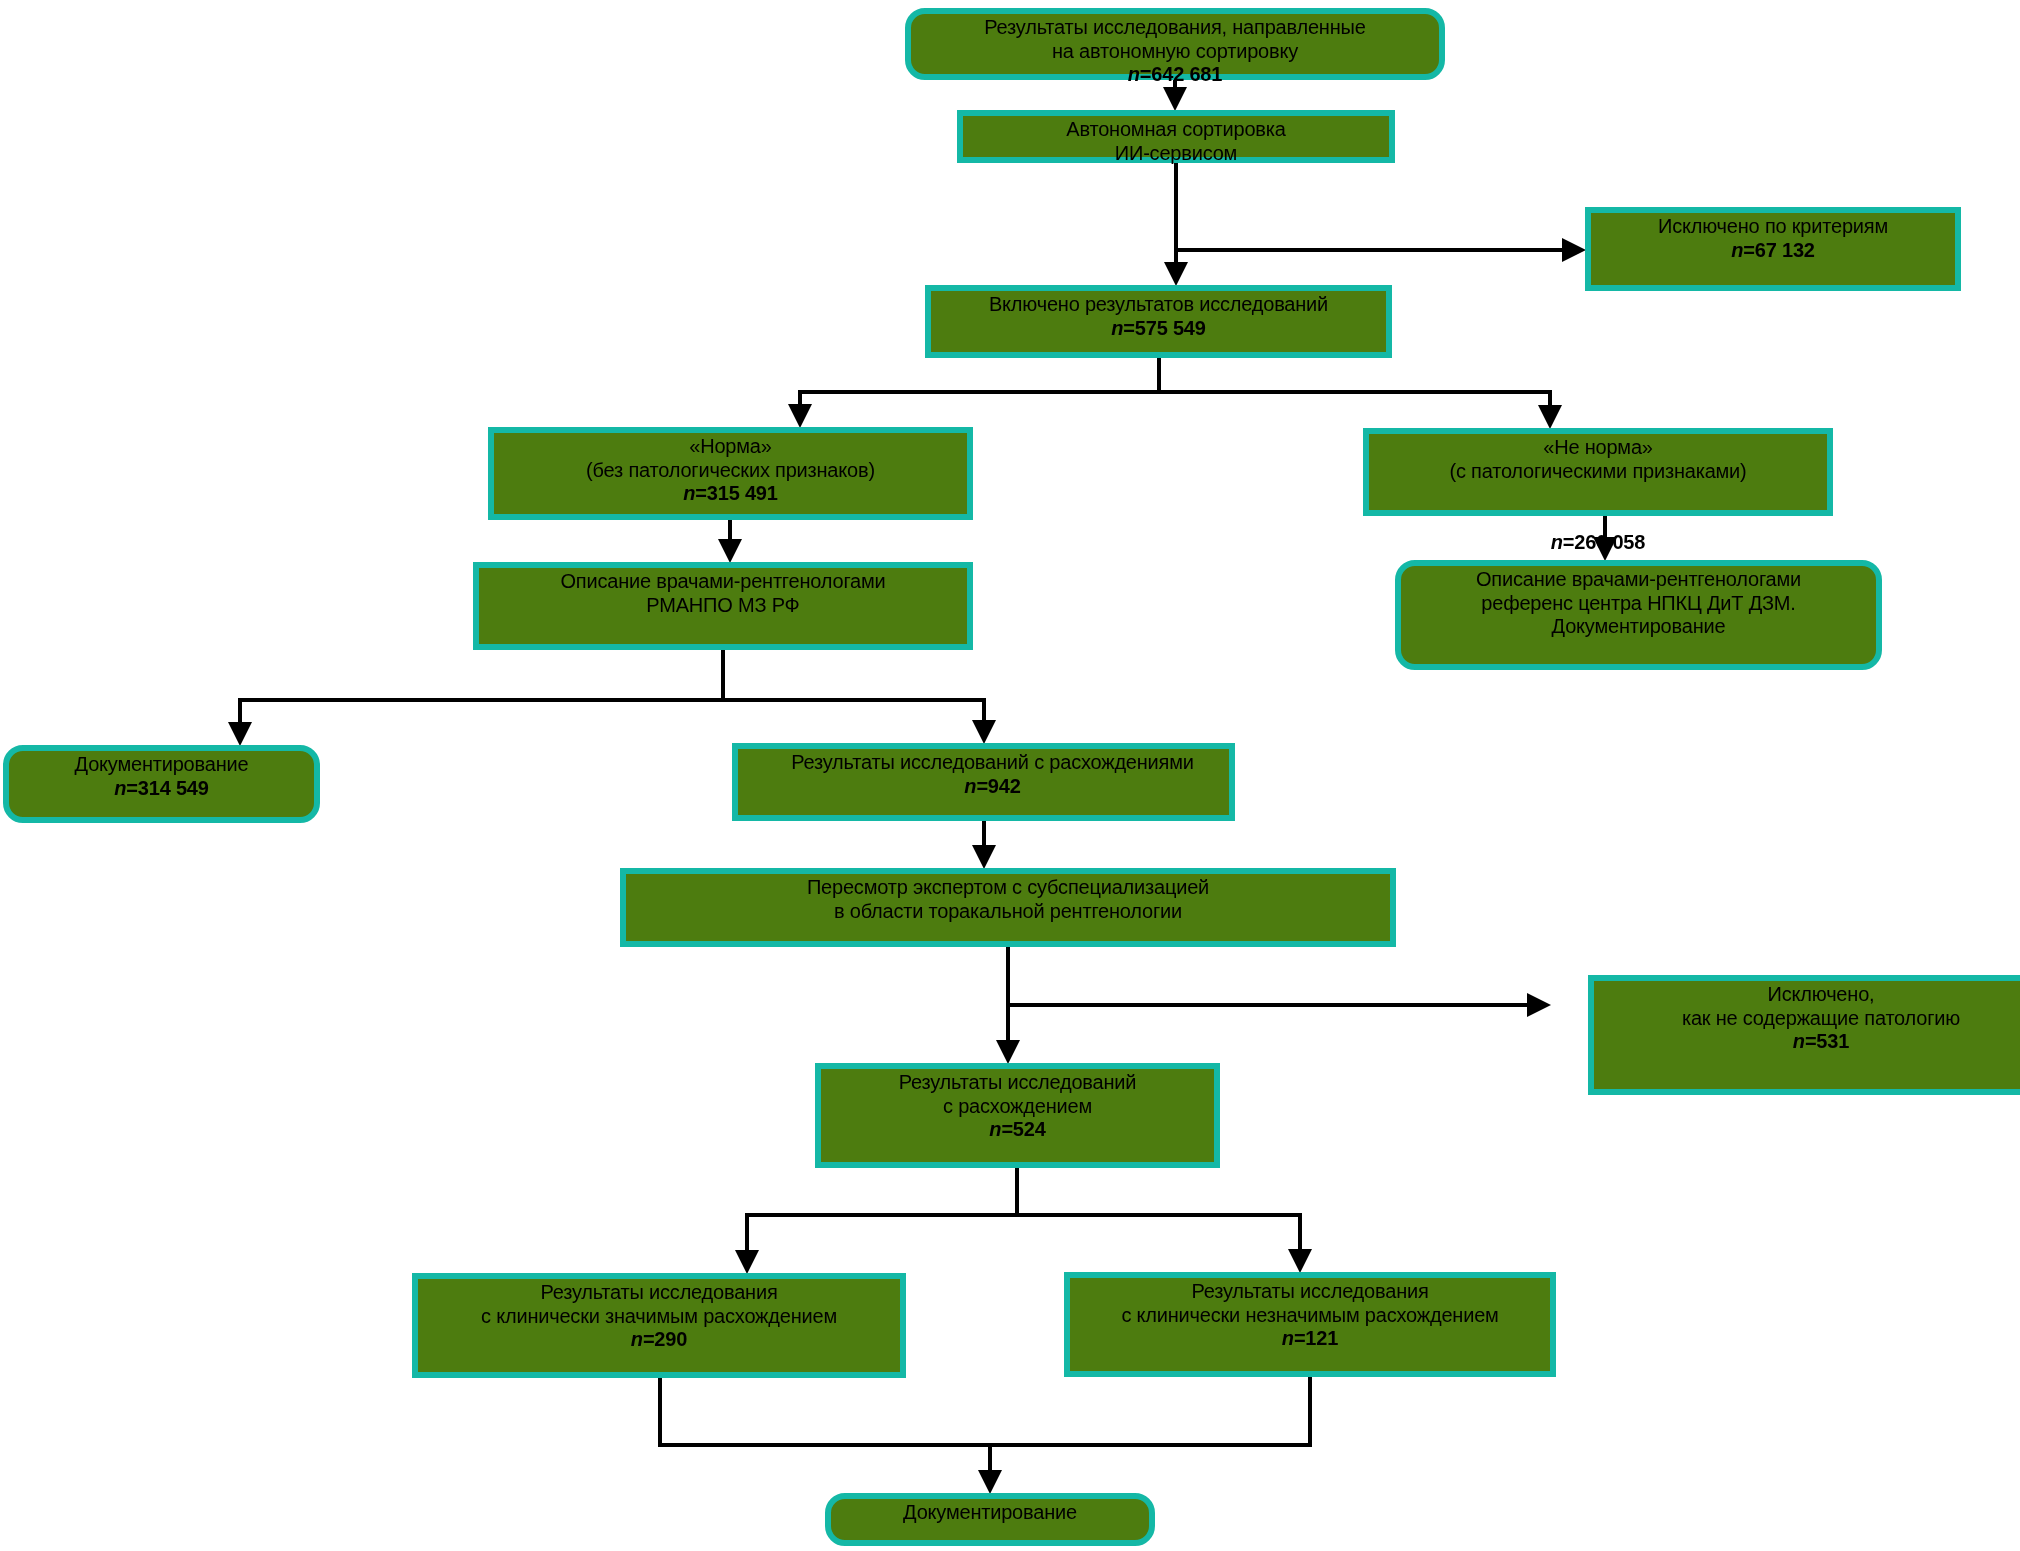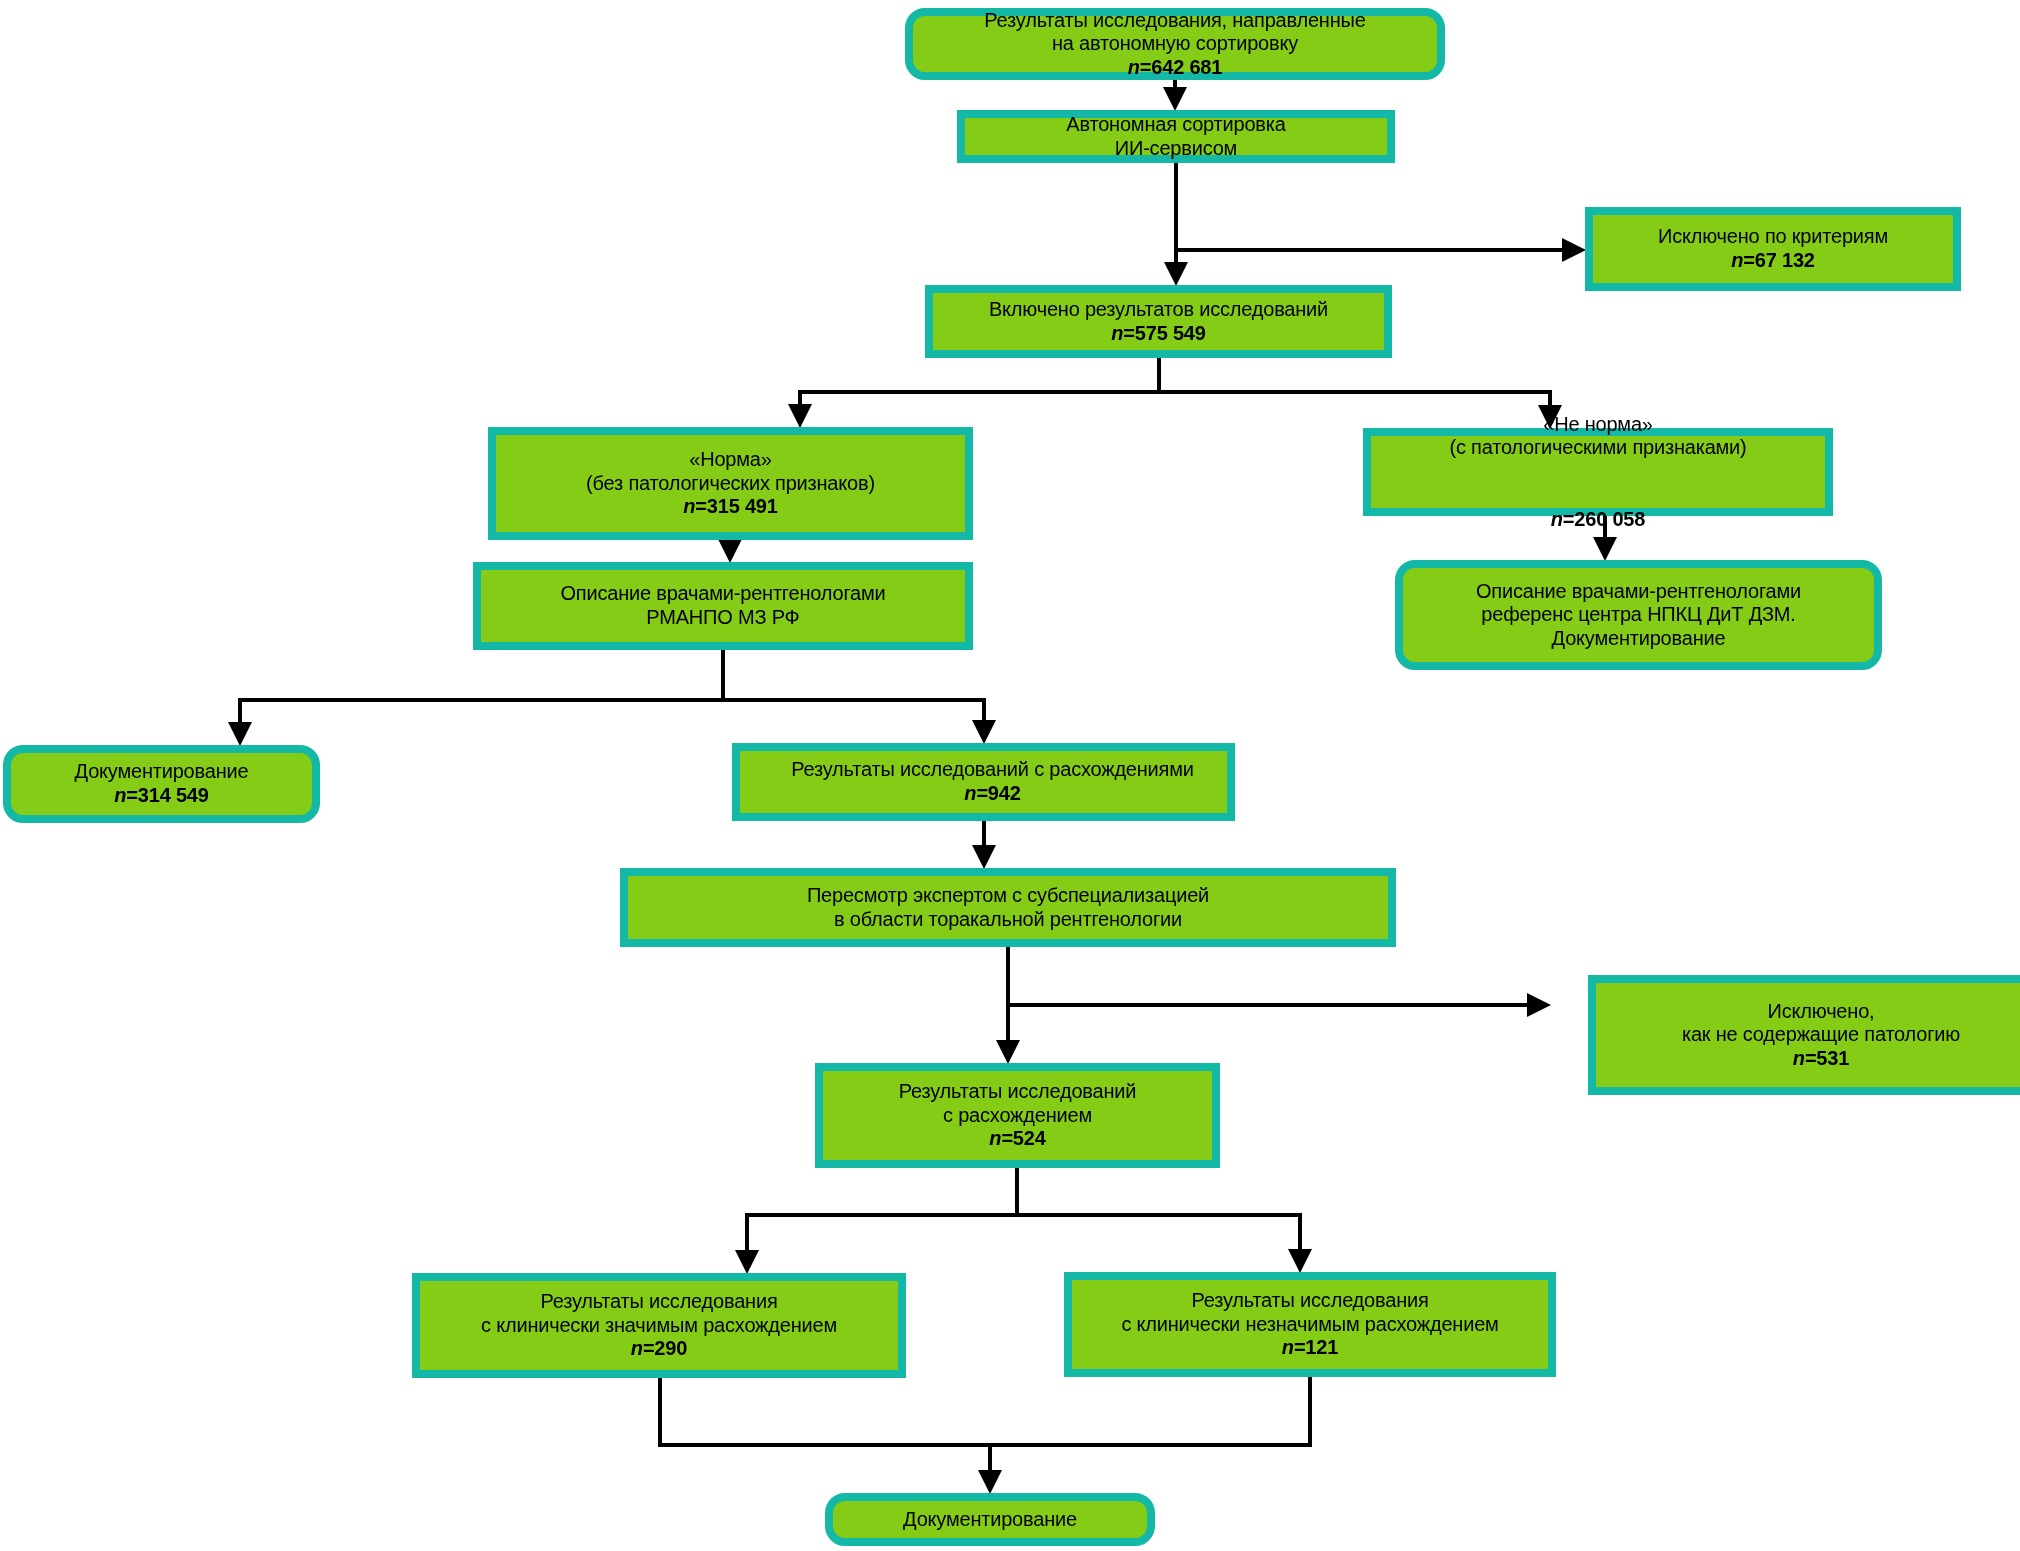--- a/index.html
+++ b/index.html
@@ -14,26 +14,26 @@
   .connectors {
     position: absolute;
     inset: 0;
     width: 2020px;
     height: 1551px;
     pointer-events: none;
   }
   .fbox {
     position: absolute;
     box-sizing: border-box;
-    border: 8px solid #14b8a6;
-    background: #84cc16;
+    border: 6px solid #14b8a6;
+    background: #4d7c0f;
     display: flex;
     flex-direction: column;
     align-items: center;
-    justify-content: center;
+    justify-content: flex-start;
     text-align: center;
     font-size: 20px;
     line-height: 1.18;
     letter-spacing: -0.2px;
     padding: 2px 8px;
     z-index: 2;
   }
   .fbox.rounded { border-radius: 20px; }
   .box-label { white-space: pre-line; font-weight: normal; }
   .box-n { font-weight: bold; }
@@ -92,21 +92,21 @@
   <div class="fbox" style="left:1585px; top:207px; width:376px; height:84px;">
     <span class="box-label">Исключено по критериям</span>
     <span class="box-n"><em>n</em><span>=67 132</span></span>
   </div>
 
   <div class="fbox" style="left:925px; top:285px; width:467px; height:73px;">
     <span class="box-label">Включено результатов исследований</span>
     <span class="box-n"><em>n</em><span>=575 549</span></span>
   </div>
 
-  <div class="fbox" style="left:488px; top:427px; width:485px; height:113px;">
+  <div class="fbox" style="left:488px; top:427px; width:485px; height:93px;">
     <span class="box-label">«Норма»
 (без патологических признаков)</span>
     <span class="box-n"><em>n</em><span>=315 491</span></span>
   </div>
 
   <div class="fbox" style="left:1363px; top:428px; width:470px; height:88px;gap:48px;">
     <span class="box-label">«Не норма»
 (с патологическими признаками)</span>
     <span class="box-n"><em>n</em><span>=260 058</span></span>
   </div>

